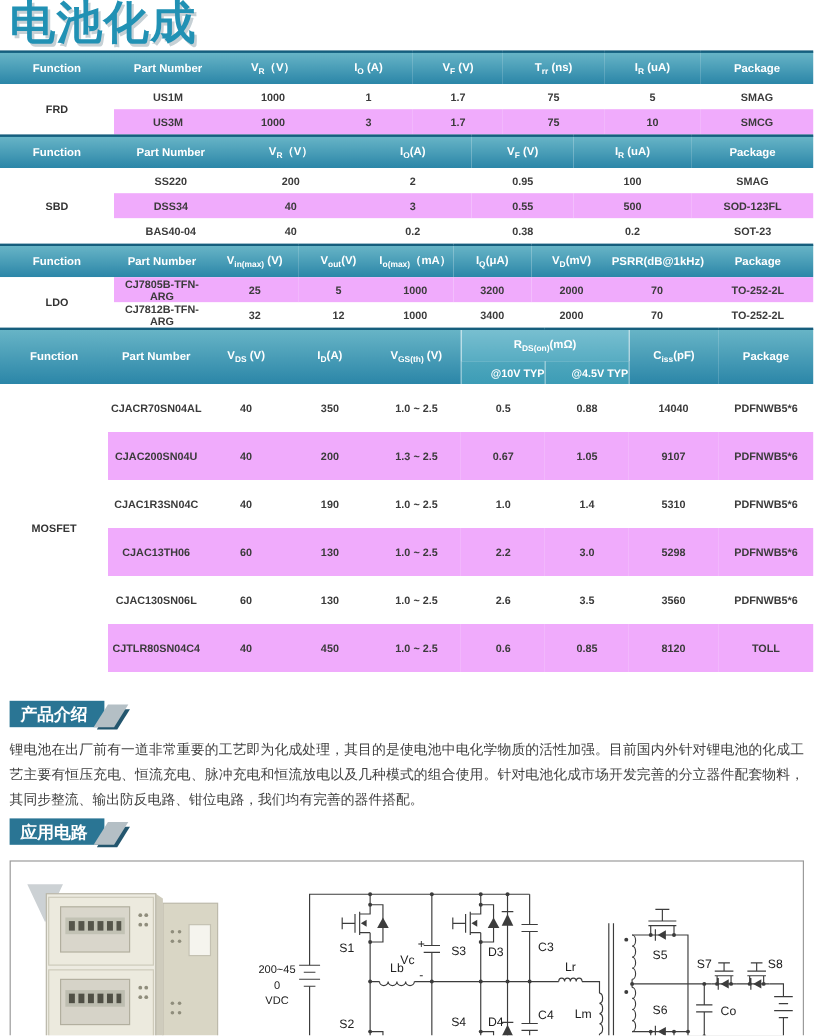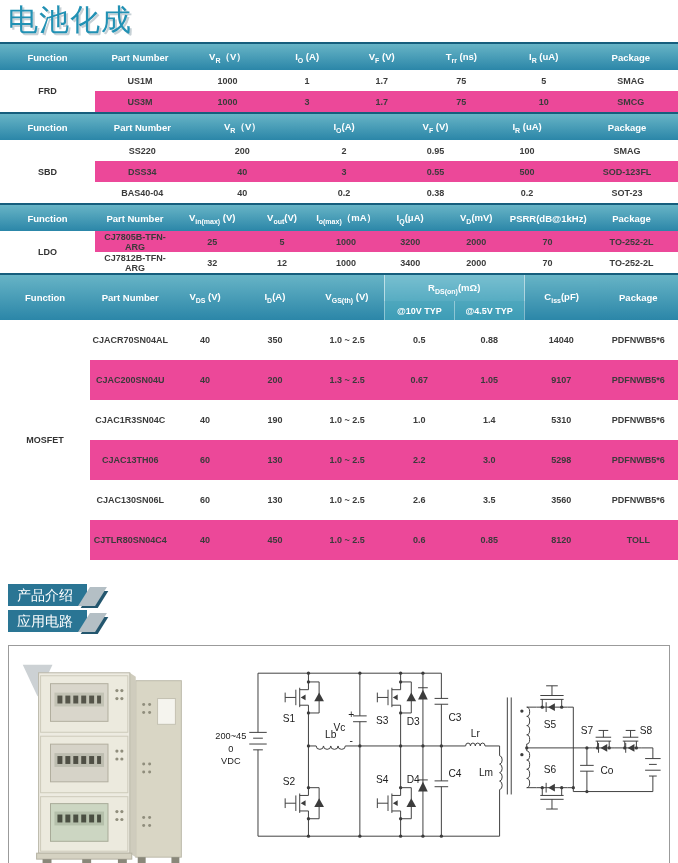--- a/index.html
+++ b/index.html
@@ -2,45 +2,45 @@
 <html><head>
 <meta charset="utf-8">
 <style>
   html,body{margin:0;padding:0;background:#fff;}
   .page{
     width:678px;height:863px;position:relative;background:#fff;overflow:hidden;
     font-family:"Liberation Sans","DejaVu Sans",sans-serif;
   }
   
   h1.title{
-    margin:4px 16px 6px 8px;font-size:30px;font-weight:normal;color:#2191b4;
+    margin:4px 16px 6px 8px;font-size:38px;font-weight:bold;color:#2191b4;
     letter-spacing:1px;text-shadow:2px 2px 0 #c6d0d5;line-height:32px;
   }
   
   table.spec{width:100%;border-collapse:collapse;table-layout:fixed;}
   table.spec th{
     background:linear-gradient(180deg,#67b4c6 0%,#2b86a8 100%);
     color:#fff;font-weight:700;font-size:9.5px;text-align:center;
     height:26px;padding:0;border:none;border-top:2px solid #165e7d;
   }
-  table.spec tr.h2 th{height:19px;border-top:none;background:linear-gradient(180deg,#4ea7bd,#3d9cb6);font-size:9px;}
+  table.spec tr.h2 th{height:19px;border-top:none;background:linear-gradient(180deg,#4ea7bd,#3d9cb6);font-size:9px;text-align:right;}
   table.spec th.rds1{background:linear-gradient(180deg,#78bfd0,#57acc2);border-left:1px solid rgba(255,255,255,.55);border-right:1px solid rgba(255,255,255,.55);}
   table.spec tr.h2 th.rds2{border-left:1px solid rgba(255,255,255,.4);border-right:1px solid rgba(255,255,255,.4);}
   table.spec sub{font-size:7px;}
   table.spec td{
     font-size:9px;font-weight:700;color:#3b3b3b;text-align:center;
     height:21px;padding:0;background:#fff;
   }
   table.mos td{height:40px;}
-  table.spec tr.shade td{background:#ec4899;}
+  table.spec tr.shade td{background:#f0abfc;}
   table.spec td.fn{background:#fff !important;font-weight:700;color:#333;}
   
   .badge{
     position:relative;display:inline-block;margin-left:8px;
-    background:#2a7594;color:#fff;font-size:14px;font-weight:400;
+    background:#2a7594;color:#fff;font-size:14px;font-weight:700;
     line-height:22px;height:22px;padding:0 14px 0 9px;z-index:1;
   }
   .badge::before{
     content:"";position:absolute;top:7px;right:-16px;width:17px;height:17px;
     background:#23566e;transform:skewX(-32deg);z-index:-2;
   }
   .badge::after{
     content:"";position:absolute;top:3px;right:-14px;width:17px;height:19px;
     background:#b4bfc5;transform:skewX(-32deg);z-index:-1;
   }
@@ -308,20 +308,21 @@
               <td>TOLL</td>
             </tr>
           </tbody>
         </table>
       </div>
   </div>
 
   <div class="badge-wrap-1">
     <span class="badge">产品介绍</span>
   </div>
+  <p class="intro">锂电池在出厂前有一道非常重要的工艺即为化成处理，其目的是使电池中电化学物质的活性加强。目前国内外针对锂电池的化成工艺主要有恒压充电、恒流充电、脉冲充电和恒流放电以及几种模式的组合使用。针对电池化成市场开发完善的分立器件配套物料，其同步整流、输出防反电路、钳位电路，我们均有完善的器件搭配。</p>
 
   <div class="badge-wrap-2">
     <span class="badge">应用电路</span>
   </div>
 
   <div class="circuit-box">
 
     <svg width="194" height="228" viewBox="0 0 194 230">
       <polygon points="12,18 42,18 27,50" fill="#ccd1d4"></polygon>
 

